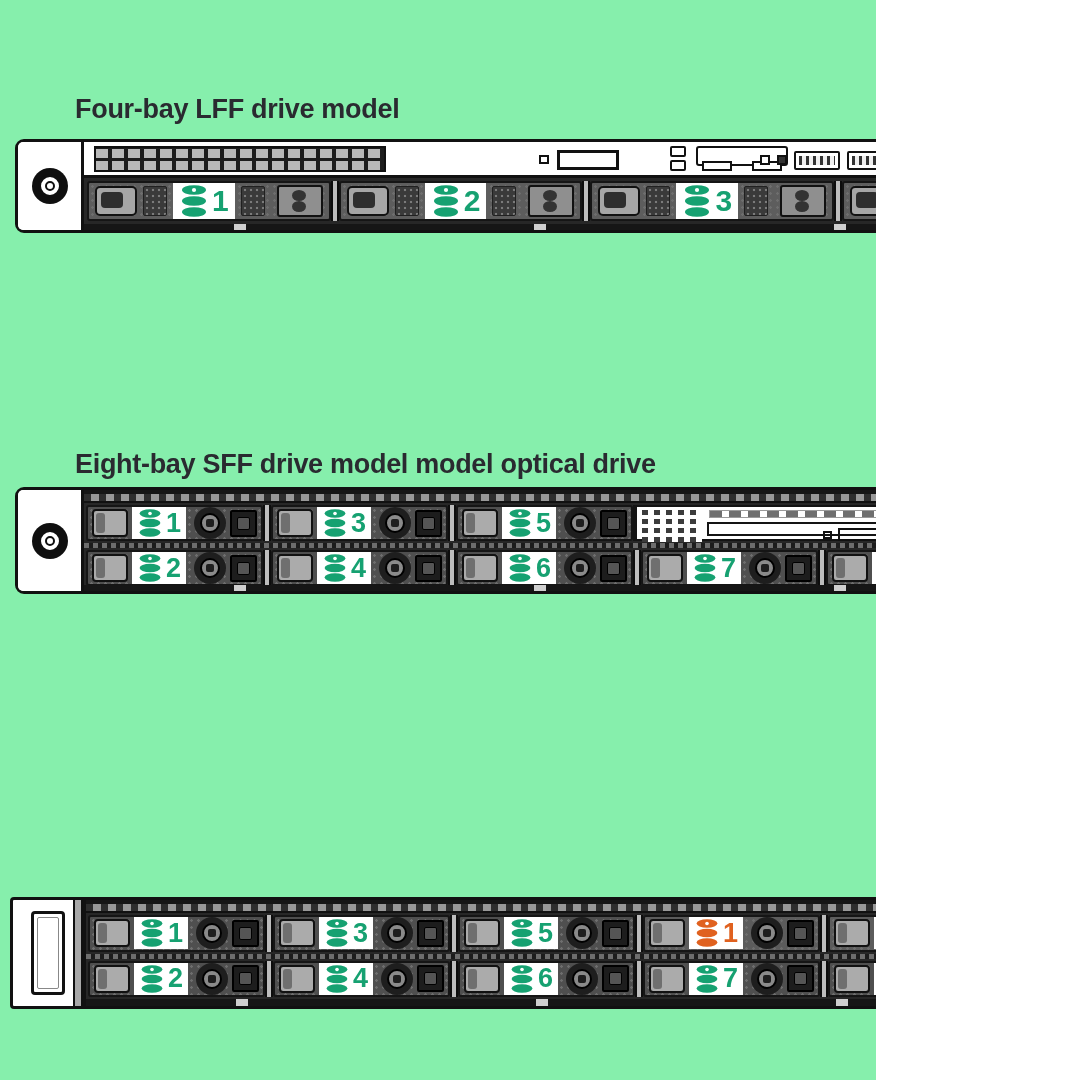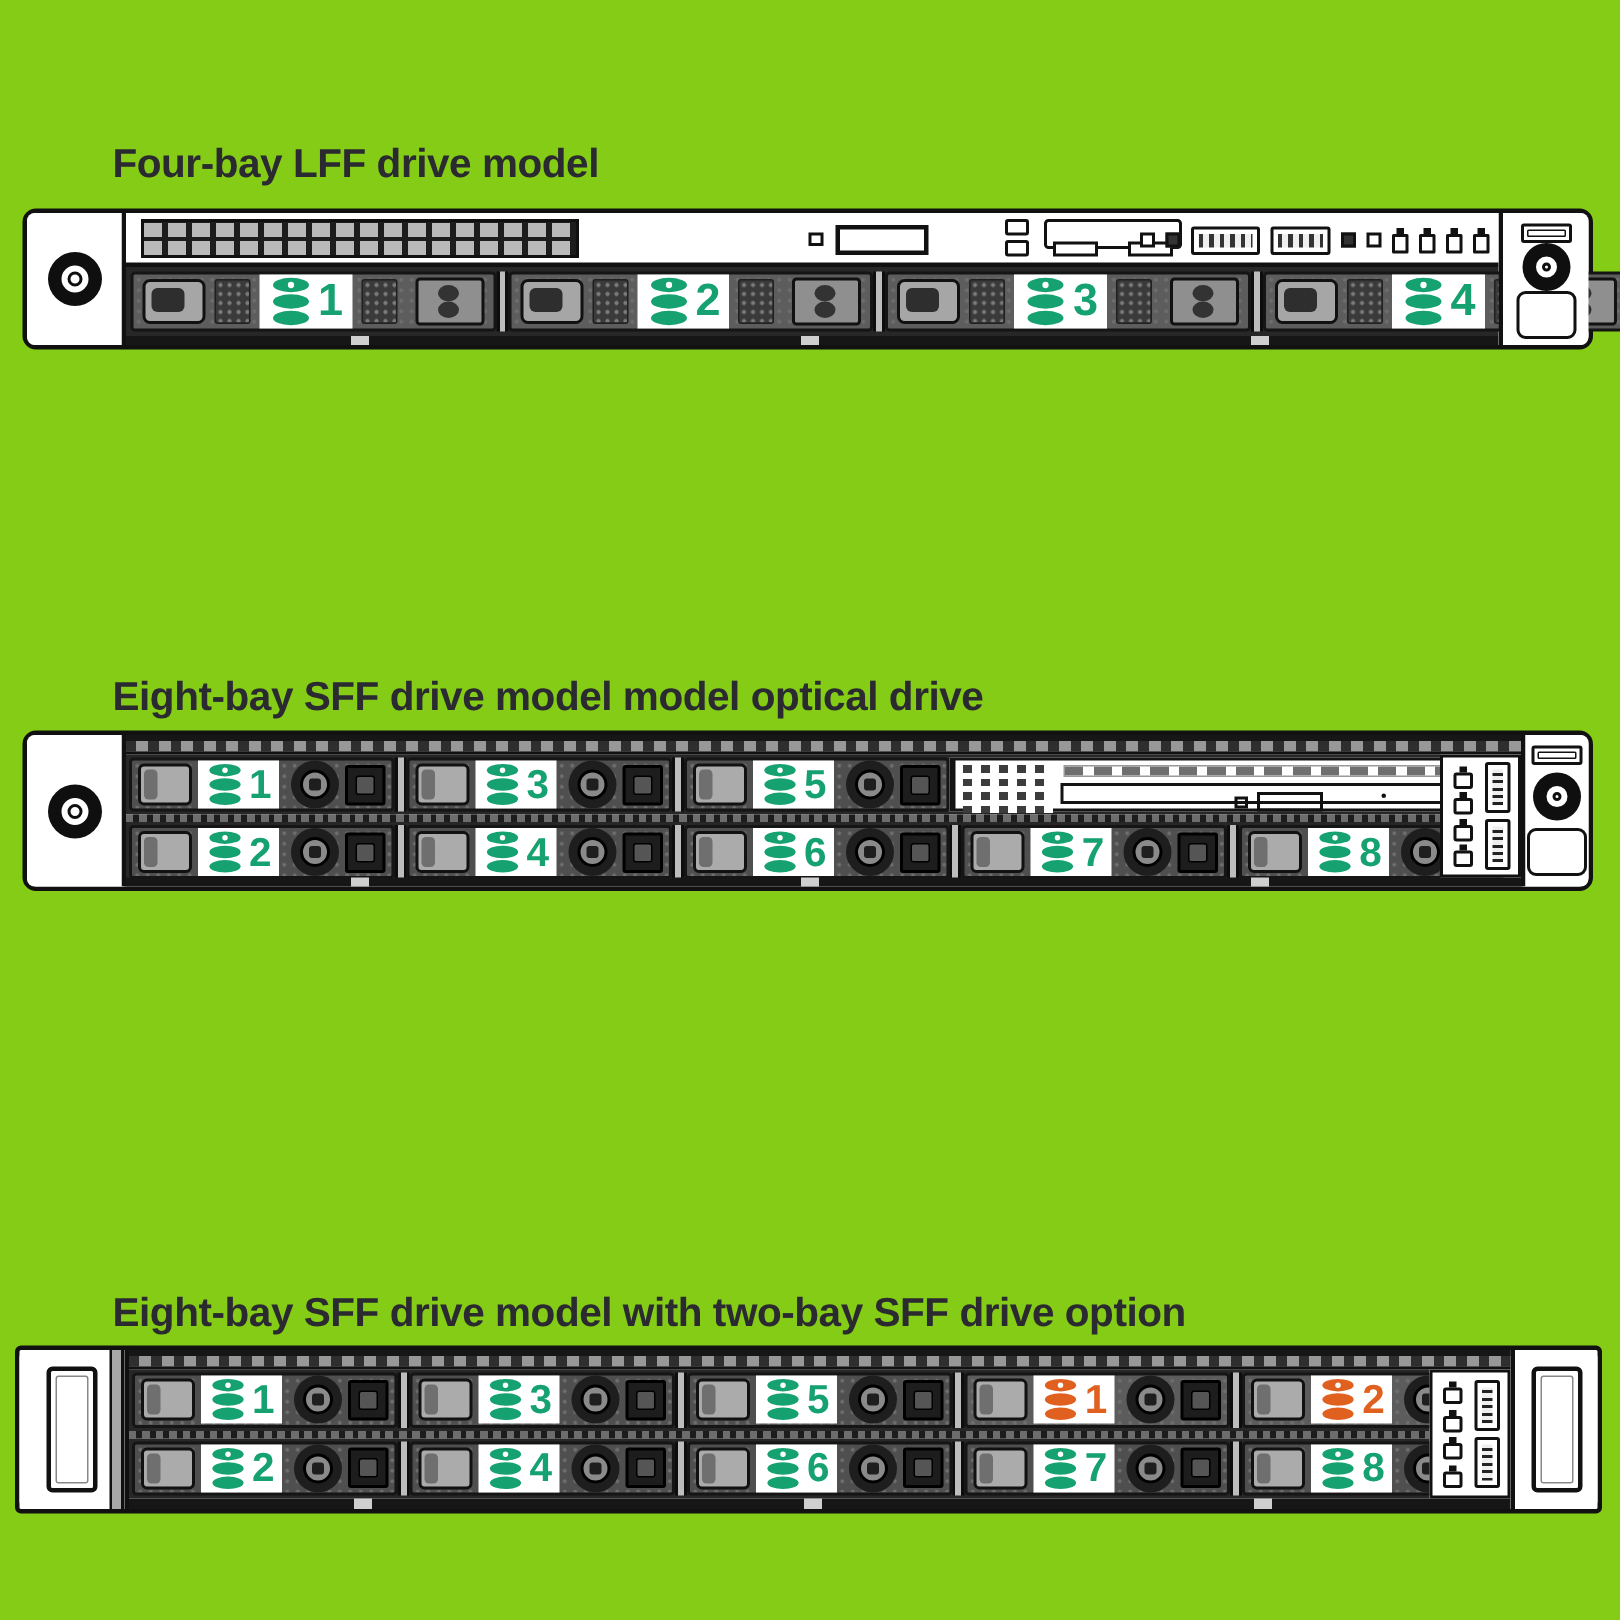--- a/index.html
+++ b/index.html
@@ -1,18 +1,18 @@
 <!DOCTYPE html>
 <html><head>
 <meta charset="utf-8">
 <style>
   * { box-sizing: border-box; margin: 0; padding: 0; }
   html,body { background:#fff; }
   .canvas {
-    position: relative; width: 1080px; height: 1080px; background: #84cc16;
+    position: relative; width: 876px; height: 1080px; background: #86efac;
     font-family: "Liberation Sans", sans-serif; overflow: hidden;
   }
   .model-title {
     position: absolute; left: 75px; font-size: 27px; font-weight: 700;
     color: #2a2a30; letter-spacing: -0.3px;
   }
   .server { position: absolute; background: #fff; border: 3px solid #111; }
   .r1 { border-radius: 9px; }
   
   .ear { position: absolute; top: 0; bottom: 0; background: #fff; display: flex; flex-direction: column; align-items: center; justify-content: center; }
@@ -397,21 +397,20 @@
 
     <div class="lip" style="left:66px; right:45px; height:6px;"></div>
 
     <div class="ear right spread" style="width:45px">
       <span class="earslot"></span>
       <span class="thumbscrew small"></span>
       <span class="pocket"></span>
     </div>
   </div>
 
-  <h2 class="model-title" style="top:860px">Eight-bay SFF drive model with two-bay SFF drive option</h2>
 
   <div class="server" style="left:10px; top:897px; width:1058px; height:112px; border-radius:4px;">
     <div class="ear left" style="width:73px">
       <span class="latchbar"></span>
       <span class="earrail"></span>
     </div>
 
     <div class="hatch" style="left:73px; right:58px;"></div>
 
     <div class="rows" style="left:73px; top:13px; bottom:7px; width:867px;">

